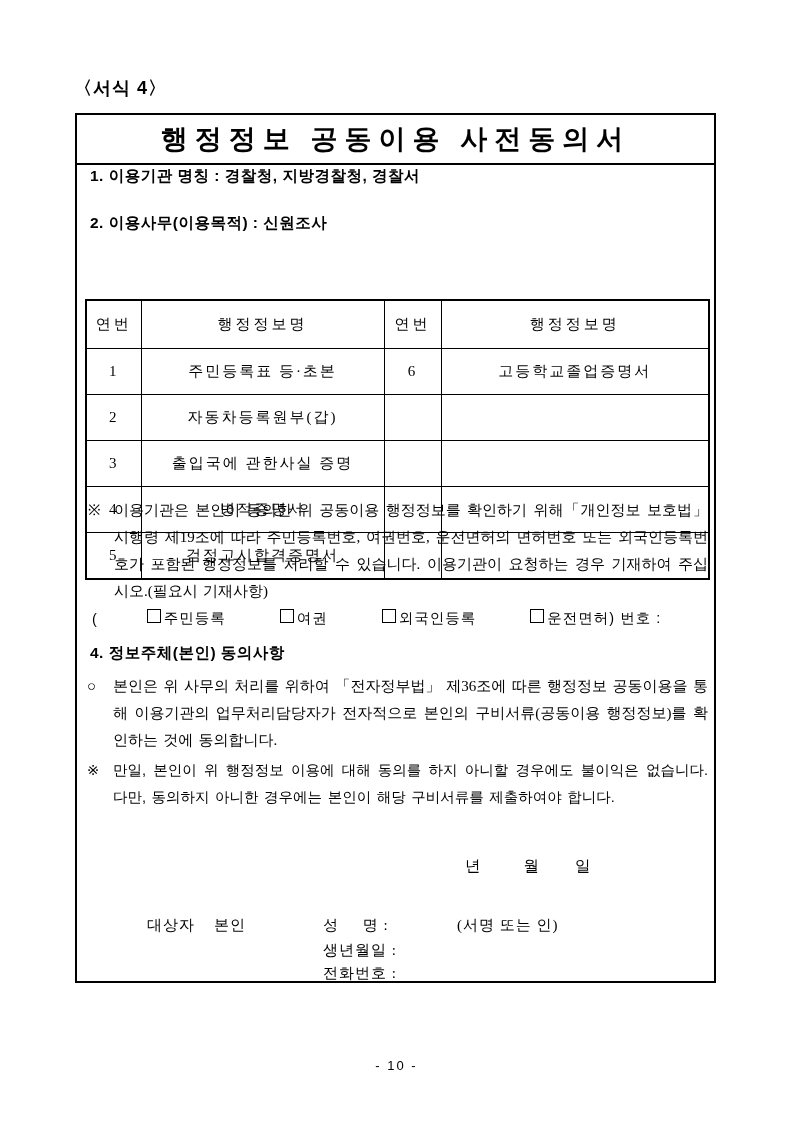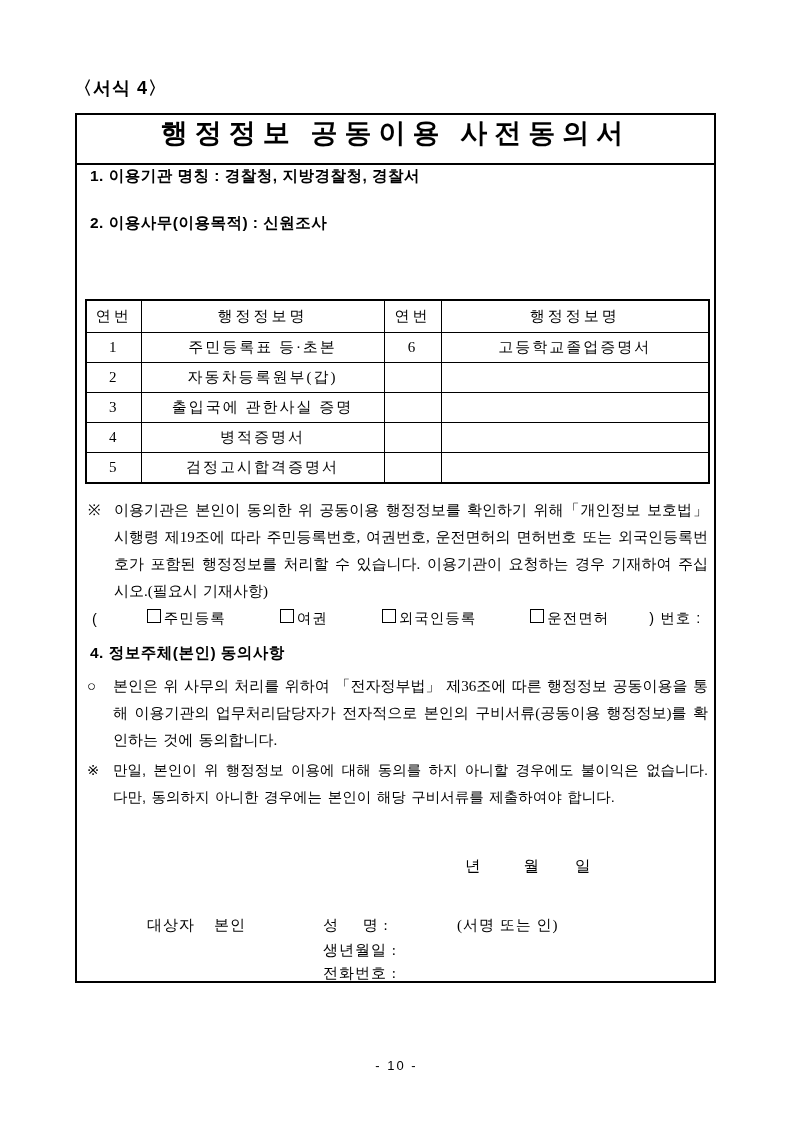--- a/index.html
+++ b/index.html
@@ -10,36 +10,36 @@
   .form-label{
     position:absolute;left:74px;top:76px;font-size:18px;font-weight:bold;
     font-family:"Liberation Sans","DejaVu Sans",sans-serif;letter-spacing:1px;
   }
   .form-box{
     position:absolute;left:75px;top:113px;width:637px;height:866px;
     border:2px solid #000;
   }
   .title-row{
     height:48px;border-bottom:2px solid #000;
-    display:flex;align-items:flex-start;justify-content:center;
+    display:flex;align-items:center;justify-content:center;
   }
   .form-title{
     font-size:27px;font-weight:bold;letter-spacing:7px;white-space:nowrap;
   }
   .sec-heading{
     position:absolute;left:13px;font-size:15.5px;font-weight:bold;
     font-family:"Liberation Sans","DejaVu Sans",sans-serif;letter-spacing:0.5px;white-space:pre;
   }
   .doc-table{
     position:absolute;left:8px;top:184px;width:623px;
     border-collapse:collapse;table-layout:fixed;font-size:15px;
   }
   .doc-table td,.doc-table th{
     border:1px solid #000;text-align:center;vertical-align:middle;
-    font-weight:normal;letter-spacing:2px;padding:0;
+    font-weight:normal;letter-spacing:2px;padding:8px;
   }
   .doc-table{border:2px solid #000;}
   .doc-table th{height:31px;letter-spacing:3px;}
   .doc-table td{height:29px;}
   .para{
     position:absolute;display:flex;font-size:15px;line-height:27px;
   }
   .para .marker{width:26px;flex:0 0 26px;}
   .para .ptext{flex:1;text-align:justify;word-spacing:1.5px;}
   .note1{left:11px;top:382px;width:620px;}
@@ -152,21 +152,21 @@
         <span>여권</span>
       </span>
       <span class="cb-item">
         <span class="cb-box"></span>
         <span>외국인등록</span>
       </span>
       <span class="cb-item" style="margin-right:0;">
         <span class="cb-box"></span>
         <span>운전면허</span>
       </span>
-      <span style="white-space:pre;margin-left:40px;">) 번호 :</span>
+      <span style="white-space:pre;">) 번호 :</span>
     </div>
 
     <div class="sec-heading sec4">4. 정보주체(본인) 동의사항</div>
 
     <div class="para consent">
       <span class="marker">○</span>
       <span class="ptext">본인은 위 사무의 처리를 위하여 「전자정부법」 제36조에 따른 행정정보 공동이용을 통해 이용기관의 업무처리담당자가 전자적으로 본인의 구비서류(공동이용 행정정보)를 확인하는 것에 동의합니다.</span>
     </div>
 
     <div class="para note2">

